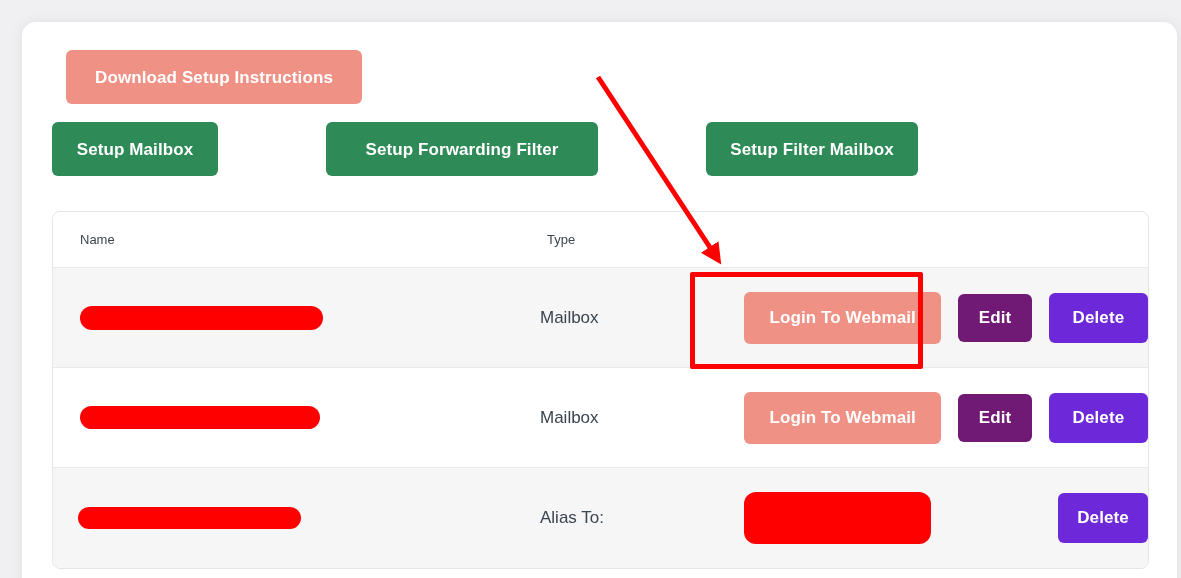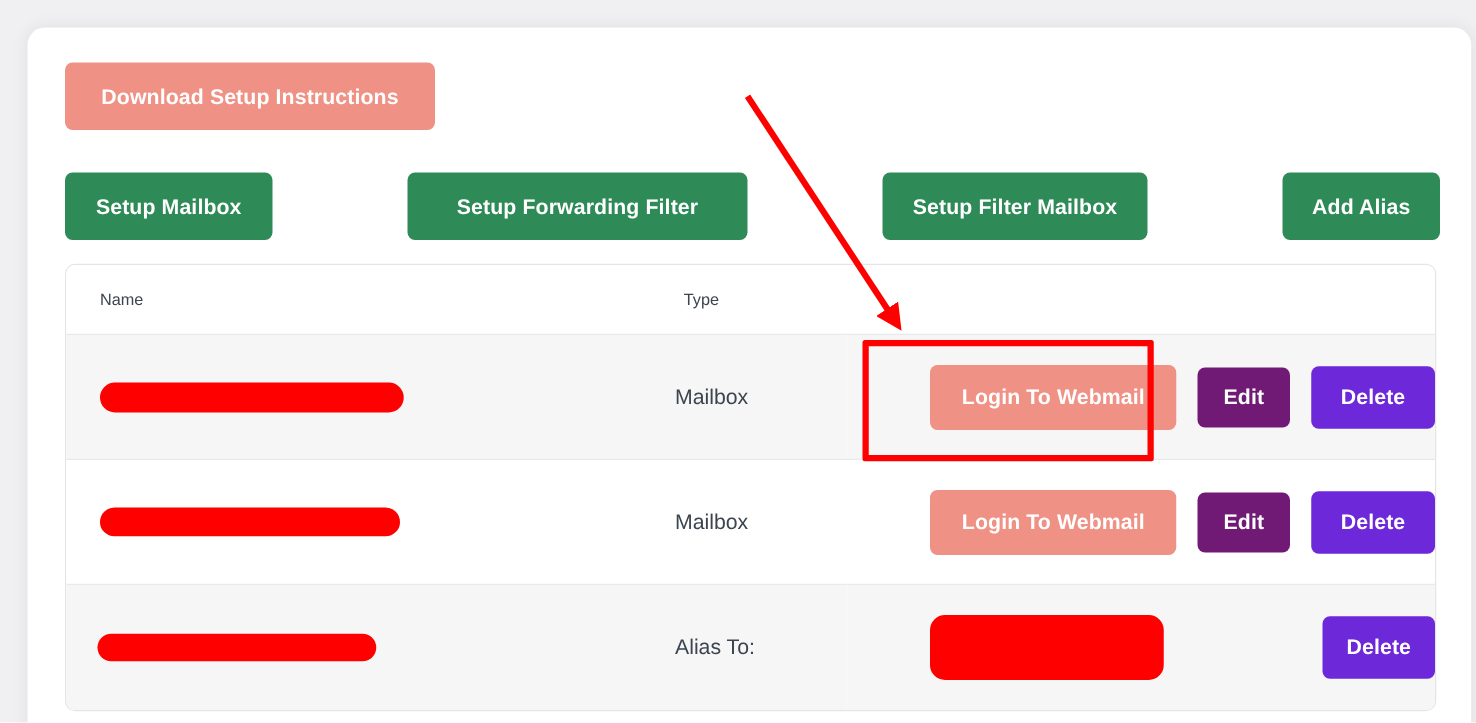--- a/index.html
+++ b/index.html
@@ -51,31 +51,31 @@
     line-height: 1;
   }
 
   .btn-salmon  { background: #ef9184; }
   .btn-green   { background: #2e8b57; }
   .btn-blue    { background: #701a75; }
   .btn-red     { background: #6d28d9; }
 
   .download-btn {
     position: absolute;
-    left: 30px;
+    left: 44px;
     top: 28px;
     width: 296px;
     height: 54px;
     font-size: 17px;
   }
 
   .row-actions-top {
     position: absolute;
     left: 0;
-    top: 116px;
+    top: 100px;
     width: 100%;
     height: 56px;
   }
   .row-actions-top .btn { position: absolute; height: 54px; font-size: 17px; }
 
   .btn-setup-mailbox      { left: 30px;   width: 166px; }
   .btn-setup-forwarding   { left: 304px;  width: 272px; }
   .btn-setup-filter       { left: 684px;  width: 212px; }
   .btn-add-alias          { left: 1004px; width: 126px; }
 
@@ -181,21 +181,20 @@
 <div class="page-backdrop"></div>
 
 <div class="card">
 
   <button class="btn btn-salmon download-btn">Download Setup Instructions</button>
 
   <div class="row-actions-top">
     <button class="btn btn-green btn-setup-mailbox">Setup Mailbox</button>
     <button class="btn btn-green btn-setup-forwarding">Setup Forwarding Filter</button>
     <button class="btn btn-green btn-setup-filter">Setup Filter Mailbox</button>
-    <button class="btn btn-green btn-add-alias">Add Alias</button>
   </div>
 
   <div class="table-wrap">
     <table class="mail-table">
       <colgroup>
         <col class="col-name">
         <col class="col-type">
         <col class="col-actions">
       </colgroup>
       <thead>

